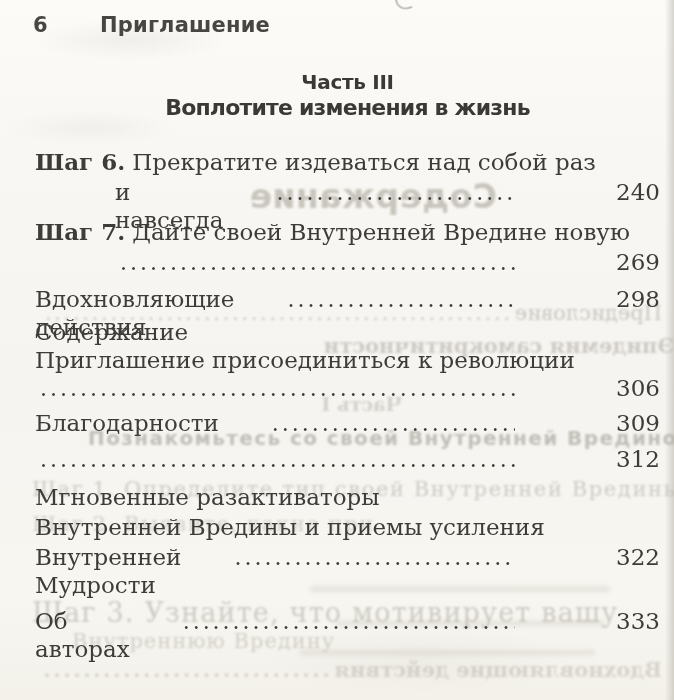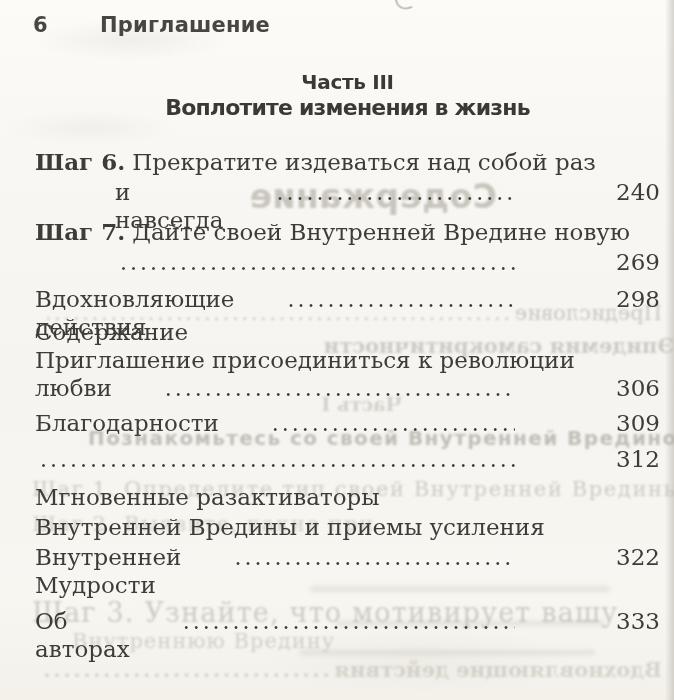--- a/index.html
+++ b/index.html
@@ -137,21 +137,20 @@
 
 <div class="line flexline t3">
   <span class="b">Вдохновляющие действия</span>
     <span class="leader"></span>
     <span class="num">298</span>
 </div>
 
 <div class="line b t4l1">Содержание</div>
 <div class="line b t4l2">Приглашение присоединиться к революции</div>
 <div class="line flexline t4l3">
-  <span class="b">любви</span>
     <span class="leader"></span>
     <span class="num b">306</span>
 </div>
 
 <div class="line flexline t5">
   <span class="b">Благодарности</span>
     <span class="leader"></span>
     <span class="num b">309</span>
 </div>
 

